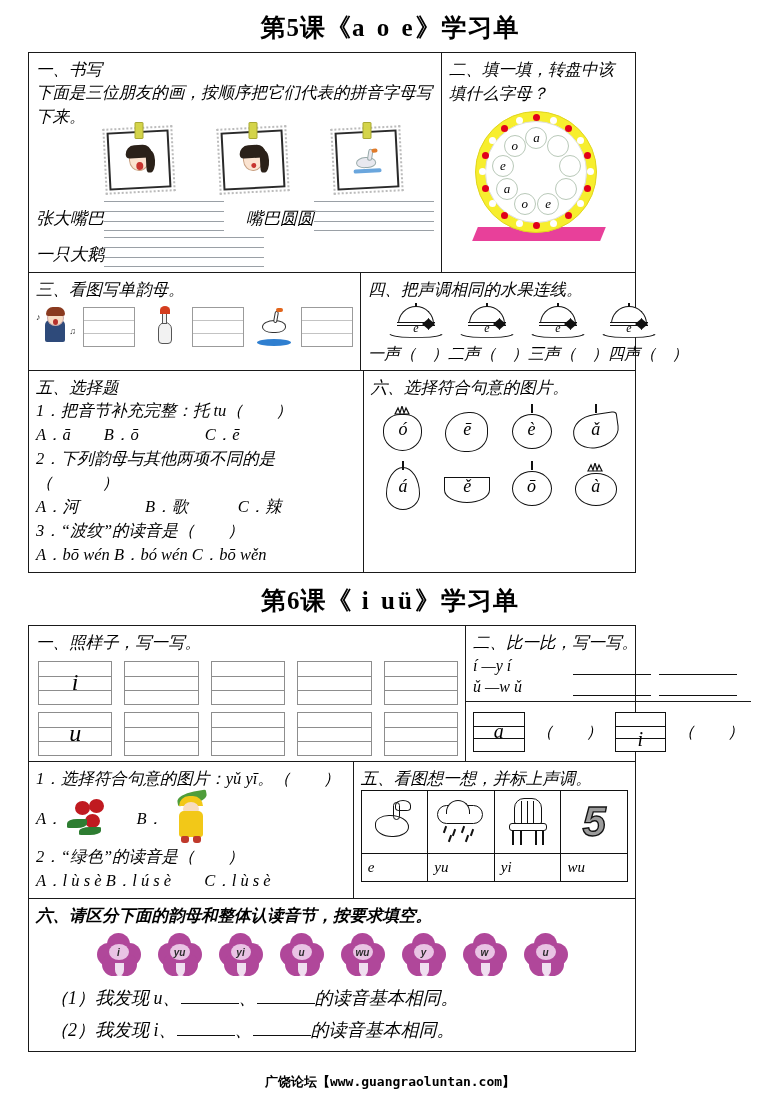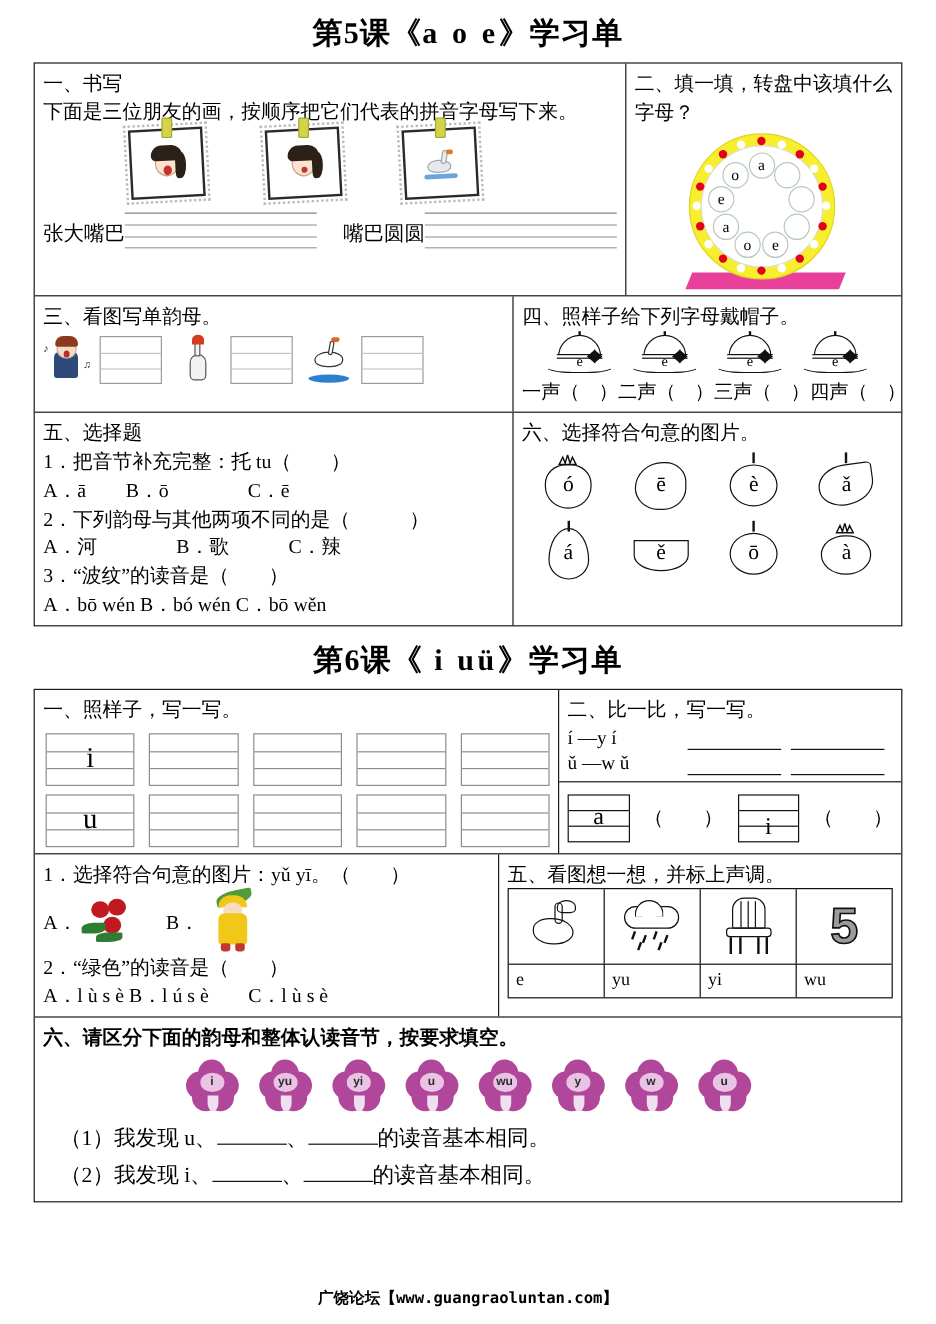--- a/index.html
+++ b/index.html
@@ -21,21 +21,22 @@
     font-weight:bold;
     letter-spacing:1px;
     padding:11px 0 8px 0;
     font-family:"Liberation Serif","DejaVu Serif",serif;
   }
   .lesson-title .lat { font-family:"Liberation Serif", serif; letter-spacing:3px; }
 
   
   .sheet {
     border:1.6px solid #1a1a1a;
-    width:724px;
+    width:608px;
+    font-style:italic;
   }
   .row { display:flex; border-bottom:1.4px solid #1a1a1a; }
   .row:last-child { border-bottom:none; }
   .cell { padding:5px 7px; position:relative; }
   .cell + .cell { border-left:1.4px solid #1a1a1a; }
 
   .qh { font-size:16.5px; line-height:1.42; white-space:nowrap; }
   .qt { font-size:16.5px; line-height:1.45; }
 
   
@@ -308,20 +309,27 @@
 
         <div class="writeline-row" style="margin-top:12px;text-align:center;">
           <span class="lbl">张大嘴巴</span>
           <span class="fourline" style="max-width:160px;">
               <i></i>
             </span>
           <span class="lbl" style="padding-left:22px;">嘴巴圆圆</span>
           <span class="fourline" style="max-width:160px;">
               <i></i>
             </span>
+        </div>
+        <div class="writeline-row">
+          <span class="lbl">一只大鹅</span>
+          <span class="fourline" style="max-width:160px;">
+              <i></i>
+            </span>
+          <span style="flex:1 1 auto;"></span>
         </div>
       </div>
 
       <div class="cell" style="width:230px;">
         <div class="qt">二、填一填，转盘中该填什么字母？</div>
         <div class="wheel-wrap">
           <div class="wheel-stage">
             <div class="wheel-base"></div>
             <div class="wheel-stand"></div>
             <div class="wheel-outer"></div>
@@ -402,21 +410,21 @@
             </div>
             <div class="writebox">
                 <div class="h1"></div>
                 <div class="h2"></div>
               </div>
           </div>
         </div>
       </div>
 
       <div class="cell" style="width:324px;">
-        <div class="qh">四、照样子给下列字母戴帽子。</div>
+        <div class="qh">四、把声调相同的水果连线。</div>
         <div class="hats" id="hats">
             <div class="hat">
               <div class="tip"></div>
               <div class="crown"></div>
               <div class="brim"></div>
               <div class="band"></div>
               <div class="bow"></div>
               <div class="letter">e</div>
             </div>
             <div class="hat">

